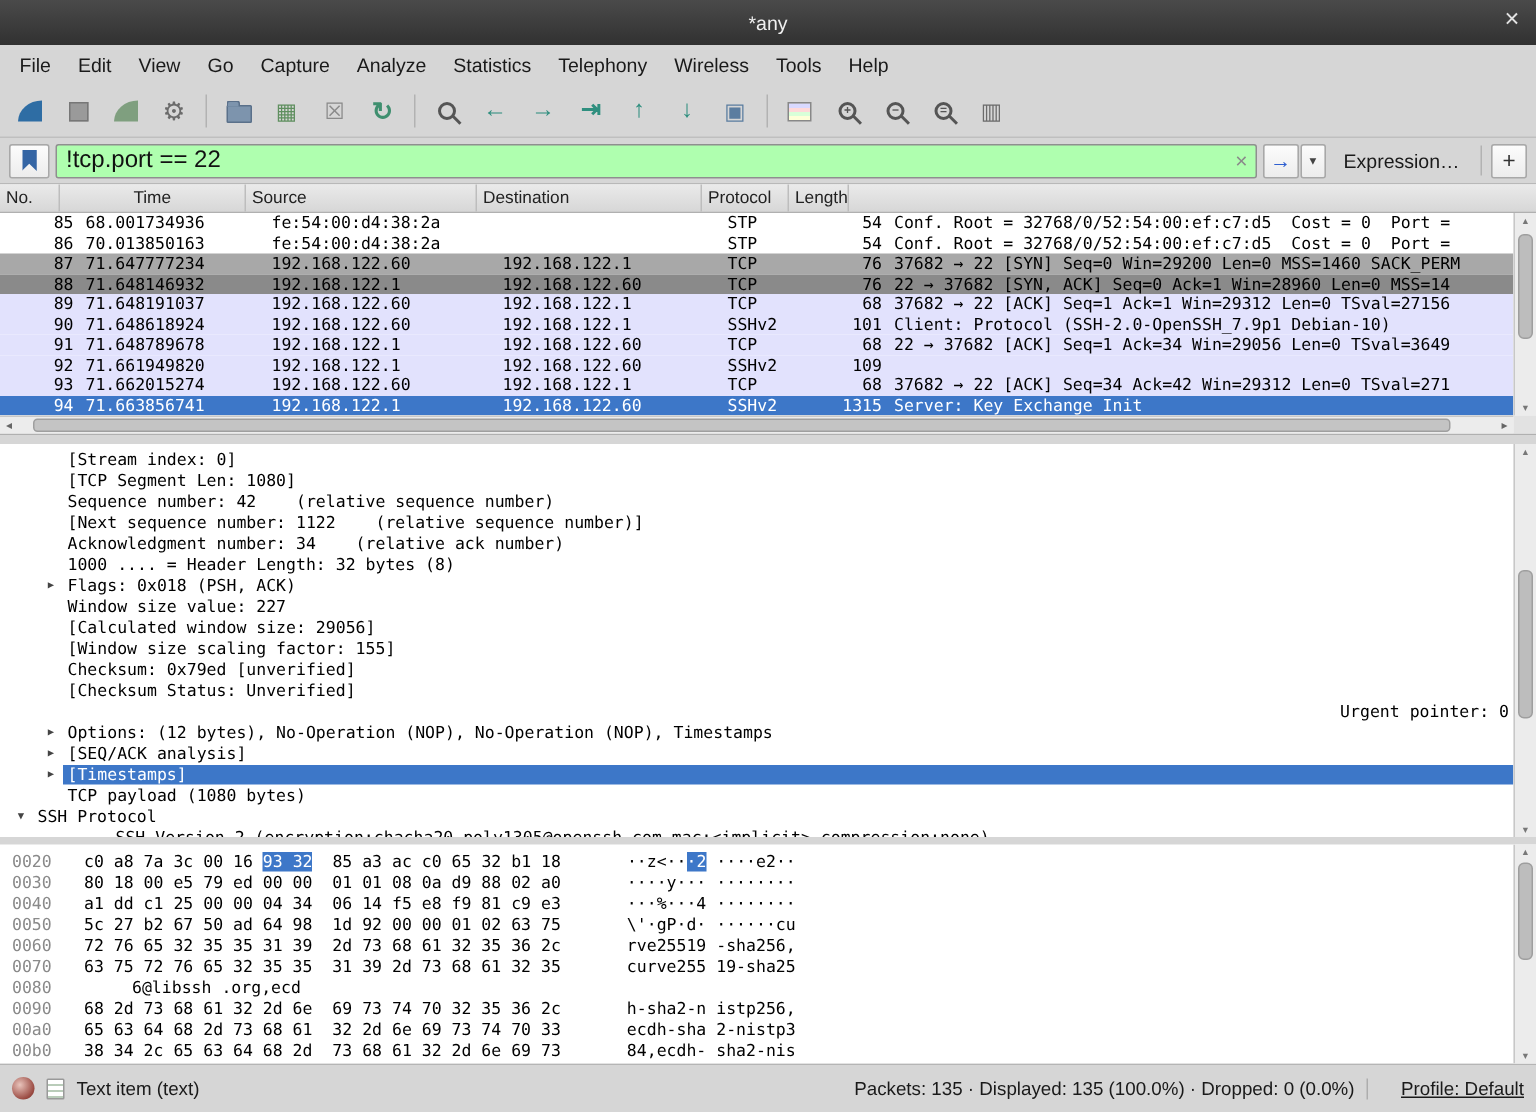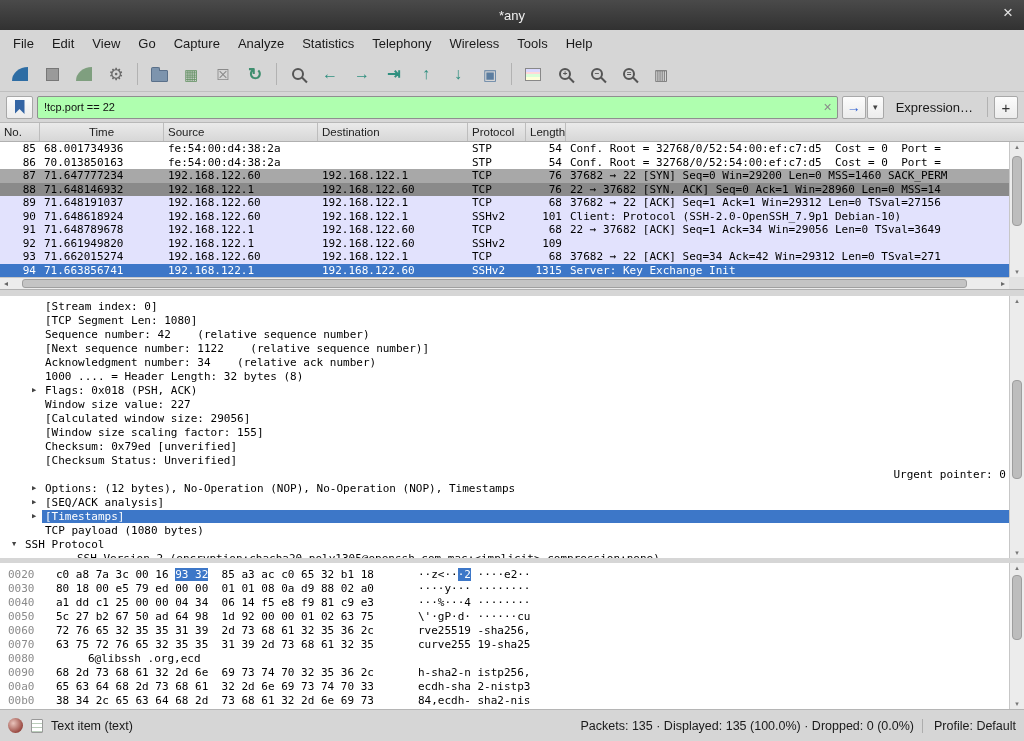--- a/index.html
+++ b/index.html
@@ -41,38 +41,38 @@
   
   .filterbar { flex:0 0 31px; display:flex; align-items:center; gap:4px; padding:0 6px;
                background:#d6d6d6; border-bottom:1px solid #b8b8b8; }
   .fbtn { height:23px; border:1px solid #a8a8a8; border-radius:2px;
           background:linear-gradient(#fcfcfc,#ececec); display:flex; align-items:center; justify-content:center; }
   .bookmark-btn { width:27px; }
   .bookmark { width:10px; height:14px; background:#3465a4;
               clip-path:polygon(0 0,100% 0,100% 100%,50% 65%,0 100%); }
   .filter-wrap { flex:1; position:relative; height:23px; }
   .filter-input { width:100%; height:100%; background:#afffaf; border:1px solid #8f8f8f; border-radius:2px;
-              font-family:"Liberation Sans",sans-serif; font-size:11px; color:#111; padding:0 22px 0 6px; }
+              font-family:"Liberation Sans",sans-serif; font-size:16px; color:#111; padding:0 22px 0 6px; }
   .clear-x { position:absolute; right:6px; top:50%; transform:translateY(-52%); color:#8a8a8a; font-size:14px; }
   .apply-btn { width:24px; color:#2e5fd0; font-weight:bold; font-size:14px; }
   .caret-btn { width:17px; font-size:9px; color:#444; margin-left:-3px; }
   .expression-label { font-size:13px; padding:0 8px; color:#1a1a1a; }
   .add-btn { width:24px; font-size:15px; color:#333; }
   .f-sep { width:1px; height:20px; background:#b2b2b2; margin:0 2px; }
 
   
   .packet-list { flex:0 0 167px; background:#fff; position:relative; border-bottom:1px solid #b0b0b0; }
   .pl-header { height:19px; display:flex; background:linear-gradient(#eaeaea,#d7d7d7); border-bottom:1px solid #b0b0b0; }
   .pl-hcell { border-right:1px solid #bdbdbd; font-size:11.5px; color:#222; display:flex; align-items:center;
               padding:0 4px; white-space:nowrap; overflow:hidden; }
   .pl-hcell.center { justify-content:center; }
   .pl-rows { position:absolute; top:19px; left:0; right:15px; bottom:12px; overflow:hidden; background:#fff; }
   .pl-row { display:flex; height:13.5px; align-items:center; color:#000; }
   .pl-cell { font:11px "DejaVu Sans Mono",monospace; white-space:pre; overflow:hidden; padding:0 4px; }
-  .pl-cell.right { text-align:right; }
+  .pl-cell.right { text-align:right;margin-left:13px; }
   .pl-row.plain { background:#fff; }
   .pl-row.gray { background:#a8a8a8; }
   .pl-row.darkgray { background:#8a8a8a; }
   .pl-row.lavender { background:#e2e2fd; }
   .pl-row.selected { background:#3d77c8; color:#fff; }
 
   .vscroll { position:absolute; right:0; width:15px; background:#ececec; border-left:1px solid #c7c7c7; }
   .vthumb { position:absolute; left:2px; right:2px; background:#bdbdbd; border:1px solid #9e9e9e; border-radius:4px; }
   .varrow { position:absolute; left:0; right:0; text-align:center; font-size:7px; color:#777; }
   .pl-vscroll { top:19px; bottom:12px; }
@@ -107,21 +107,21 @@
   .h-vscroll { top:0; bottom:0; }
 
   
   .statusbar { flex:1; display:flex; align-items:center; gap:8px; padding:0 8px;
                background:#d6d6d6; border-top:1px solid #b5b5b5; font-size:12.5px; color:#1a1a1a; }
   .expert-dot { width:15px; height:15px; border-radius:50%;
                background:radial-gradient(circle at 35% 35%, #e9c4bc, #9a4a42 70%, #6f2f2a); }
   .note-icon { width:12px; height:14px; background:repeating-linear-gradient(#fff 0 3px, #b9ccb9 3px 4px);
                border:1px solid #999; border-radius:1px; }
   .spacer { flex:1; }
-  .status-profile { border-left:1px solid #adadad; padding-left:11px; }
+  .status-profile { border-left:1px solid #adadad; padding-left:22px;text-decoration:underline; }
 </style>
 </head>
 <body>
 
 <div class="app">
 
   <div class="titlebar">
     <span class="title">*any</span>
     <span class="close-btn">×</span>
   </div>

